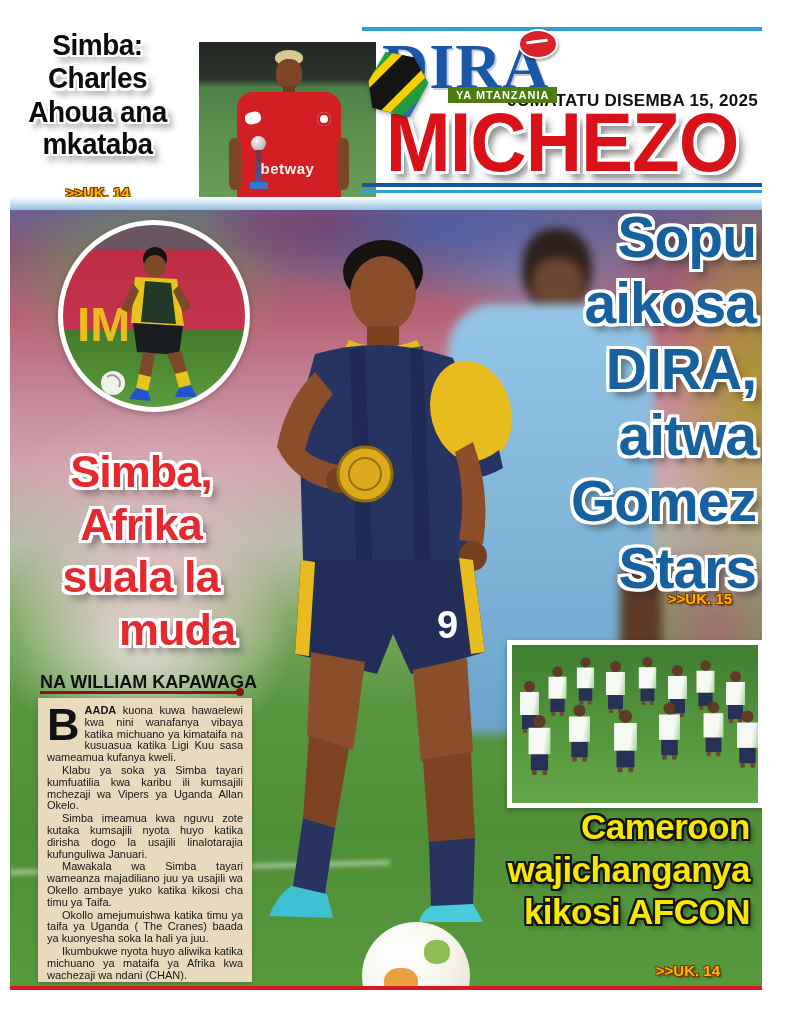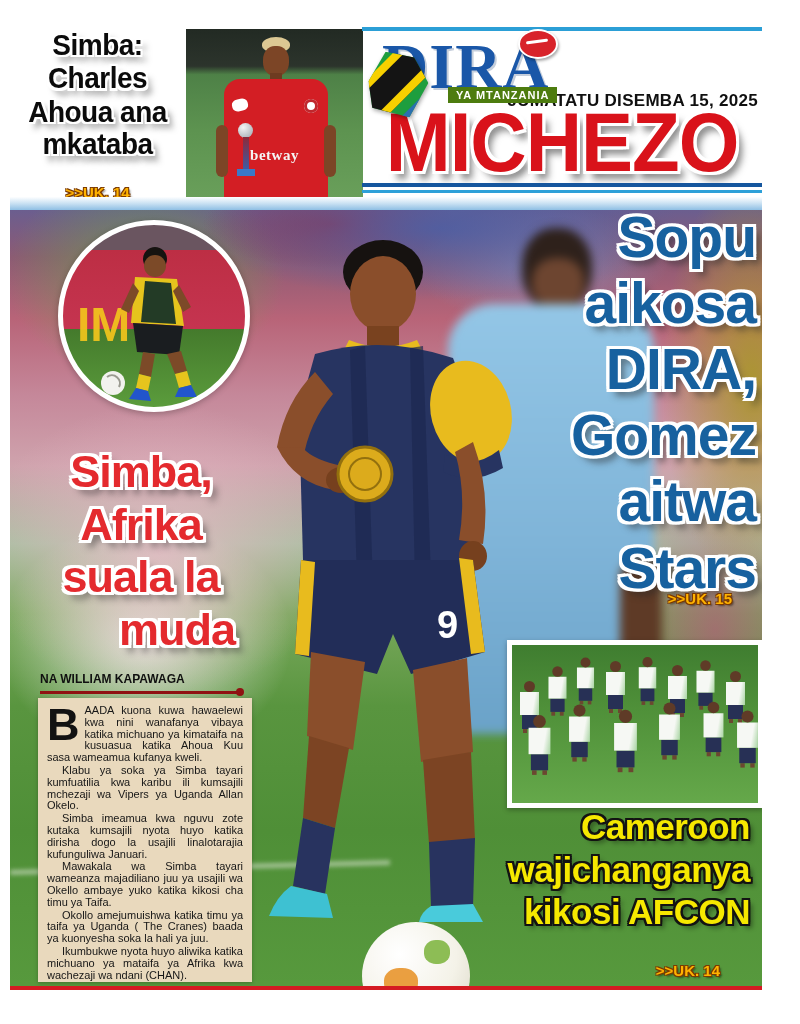--- a/index.html
+++ b/index.html
@@ -104,30 +104,30 @@
       background:linear-gradient(180deg,#6a5560 0%,#6a5560 14%,#bd2e44 14%,#c53450 57%,#447a2c 57%,#5b9c3c 100%);}
   .cp-board-text{position:absolute;left:14px;top:72px;font-size:48px;font-weight:700;color:#f2c51d;opacity:.92;z-index:1;}
   .cp-svg{position:absolute;inset:0;z-index:2;}
 
   
   .main-headline{position:absolute;left:12px;top:236px;width:238px;z-index:4;text-align:center;
       font-size:45px;line-height:1.17;font-weight:800;color:#e42a2e;letter-spacing:-1px;}
   .main-headline span{display:block;}
   .main-headline .l4{margin-left:72px;}
 
-  .byline{position:absolute;left:30px;top:462px;z-index:4;font-size:12px;font-weight:700;color:#101010;}
+  .byline{position:absolute;left:30px;top:462px;z-index:4;font-size:18px;font-weight:700;color:#101010;}
   .byline-rule{position:absolute;left:30px;top:481px;width:203px;height:3px;background:#8f1212;z-index:4;}
   .byline-rule::after{content:"";position:absolute;right:-1px;top:-3px;width:8px;height:8px;border-radius:50%;background:#8f1212;}
 
   .article-box{position:absolute;left:28px;top:488px;width:214px;height:284px;background:#e9d9bd;
       z-index:4;padding:7px 9px;box-sizing:border-box;overflow:hidden;box-shadow:0 1px 4px rgba(0,0,0,.25);}
   .article-box p{margin:0 0 1px;font-size:11px;line-height:11.8px;text-align:justify;color:#161616;}
   .article-box p.ind{text-indent:15px;}
   .dropcap{float:left;font-size:45px;line-height:.8;font-weight:800;margin:2px 5px 0 0;color:#121212;}
-  .lead-bold{font-weight:400;}
+  .lead-bold{font-weight:700;}
 
   
   .sopu{position:absolute;right:6px;top:-6px;width:440px;z-index:4;text-align:right;
       font-size:57px;line-height:1.16;font-weight:800;color:#17619f;letter-spacing:-1px;}
   .sopu span{display:block;}
   .ref-sopu{position:absolute;right:30px;top:380px;z-index:4;font-size:15px;}
 
   
   .training-photo{position:absolute;left:497px;top:430px;width:256px;height:168px;background:#fff;
       padding:5px;box-sizing:border-box;z-index:4;box-shadow:0 2px 5px rgba(0,0,0,.3);}
@@ -153,21 +153,21 @@
 
 <div class="page">
 
   <header class="top-section">
 
     <div class="tl-story">
       <h2 class="tl-headline ow2">Simba: Charles Ahoua ana mkataba</h2>
       <div class="tl-ref oref">&gt;&gt;UK. 14</div>
     </div>
 
-    <figure class="top-photo" style="margin:1px;font-family:Liberation Serif, serif;">
+    <figure class="top-photo" style="margin:14px;">
       <span class="tp-hair"></span>
       <span class="tp-face"></span>
       <span class="tp-neck"></span>
       <span class="tp-shirt"></span>
       <span class="tp-arm-l"></span>
       <span class="tp-arm-r"></span>
       <span class="tp-crest"></span>
       <span class="tp-cola"></span>
       <span class="tp-trophy-ball"></span>
       <span class="tp-trophy-stem"></span>
@@ -275,35 +275,35 @@
       <span class="l2">Afrika</span>
       <span class="l3">suala la</span>
       <span class="l4">muda</span>
     </h1>
 
     <div class="byline">NA WILLIAM KAPAWAGA</div>
     <div class="byline-rule"></div>
 
     <article class="article-box">
       <p>
-        <span class="dropcap">B</span><span class="lead-bold">AADA</span><span> kuona kuwa hawaelewi kwa nini wanafanya vibaya katika michuano ya kimataifa na kusuasua katika Ahoua Kuu sasa wameamua kufanya kweli.</span>
+        <span class="dropcap">B</span><span class="lead-bold">AADA</span><span> kuona kuwa hawaelewi kwa nini wanafanya vibaya katika michuano ya kimataifa na kusuasua katika Ligi Kuu sasa wameamua kufanya kweli.</span>
       </p>
       <p class="ind">Klabu ya soka ya Simba tayari kumfuatilia kwa karibu ili kumsajili mchezaji wa Vipers ya Uganda Allan Okelo.</p>
       <p class="ind">Simba imeamua kwa nguvu zote kutaka kumsajili nyota huyo katika dirisha dogo la usajili linalotarajia kufunguliwa Januari.</p>
       <p class="ind">Mawakala wa Simba tayari wameanza majadiliano juu ya usajili wa Okello ambaye yuko katika kikosi cha timu ya Taifa.</p>
       <p class="ind">Okollo amejumuishwa katika timu ya taifa ya Uganda ( The Cranes) baada ya kuonyesha soka la hali ya juu.</p>
       <p class="ind">Ikumbukwe nyota huyo aliwika katika michuano ya mataifa ya Afrika kwa wachezaji wa ndani (CHAN).</p>
     </article>
 
     <h1 class="sopu ow3" style="margin:0;">
       <span>Sopu</span>
       <span>aikosa</span>
       <span>DIRA,</span>
+      <span>aitwa</span>
       <span>Gomez</span>
-      <span>aitwa</span>
       <span>Stars</span>
     </h1>
     <div class="ref-sopu oref">&gt;&gt;UK. 15</div>
 
     <figure class="training-photo" style="margin:0;">
       <div class="tr-inner">
         <span class="cam-player" style="left:8px;top:36px;"></span>
         <span class="cam-player" style="left:36px;top:20px;transform:scale(.95);"></span>
         <span class="cam-player" style="left:64px;top:10px;transform:scale(.9);"></span>
         <span class="cam-player" style="left:94px;top:16px;"></span>

